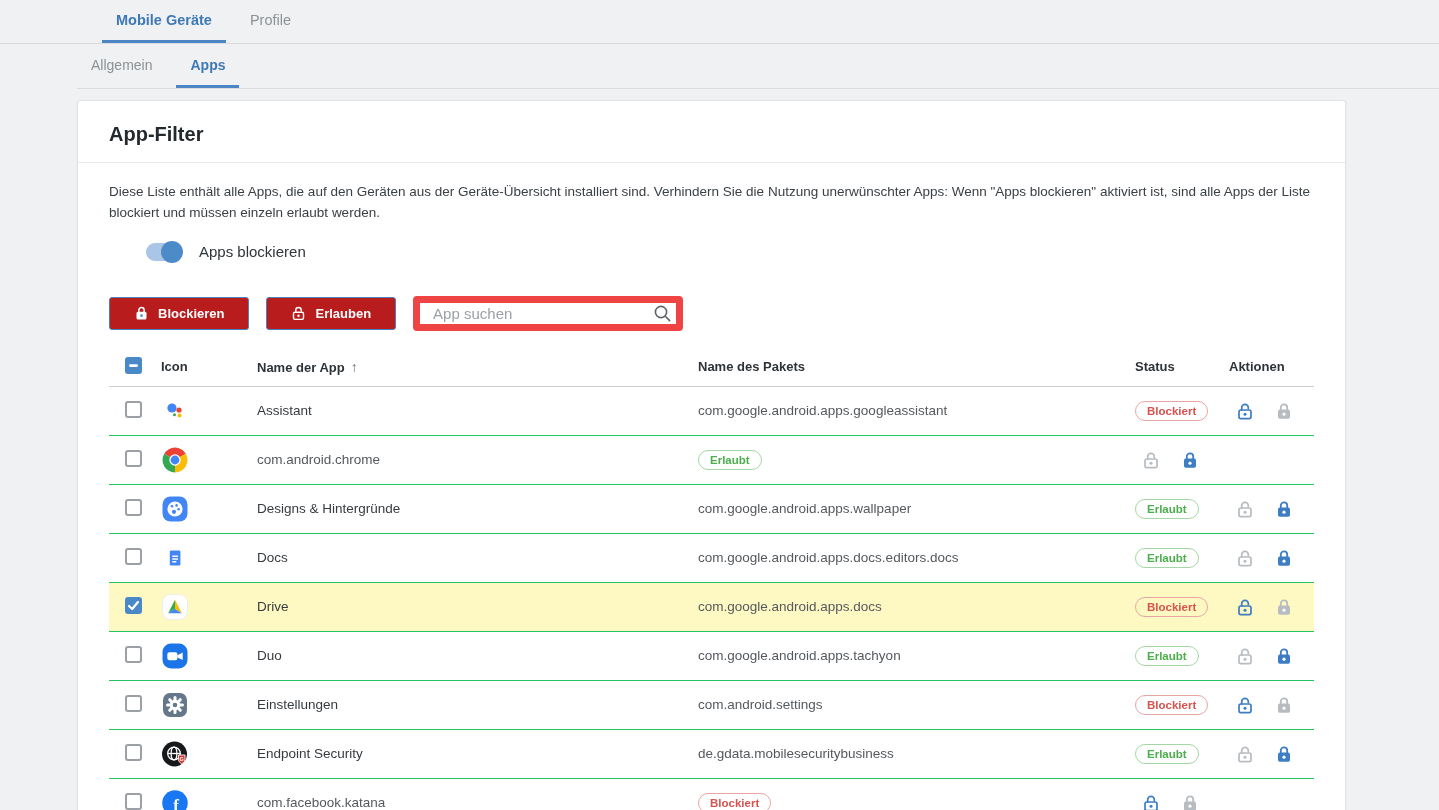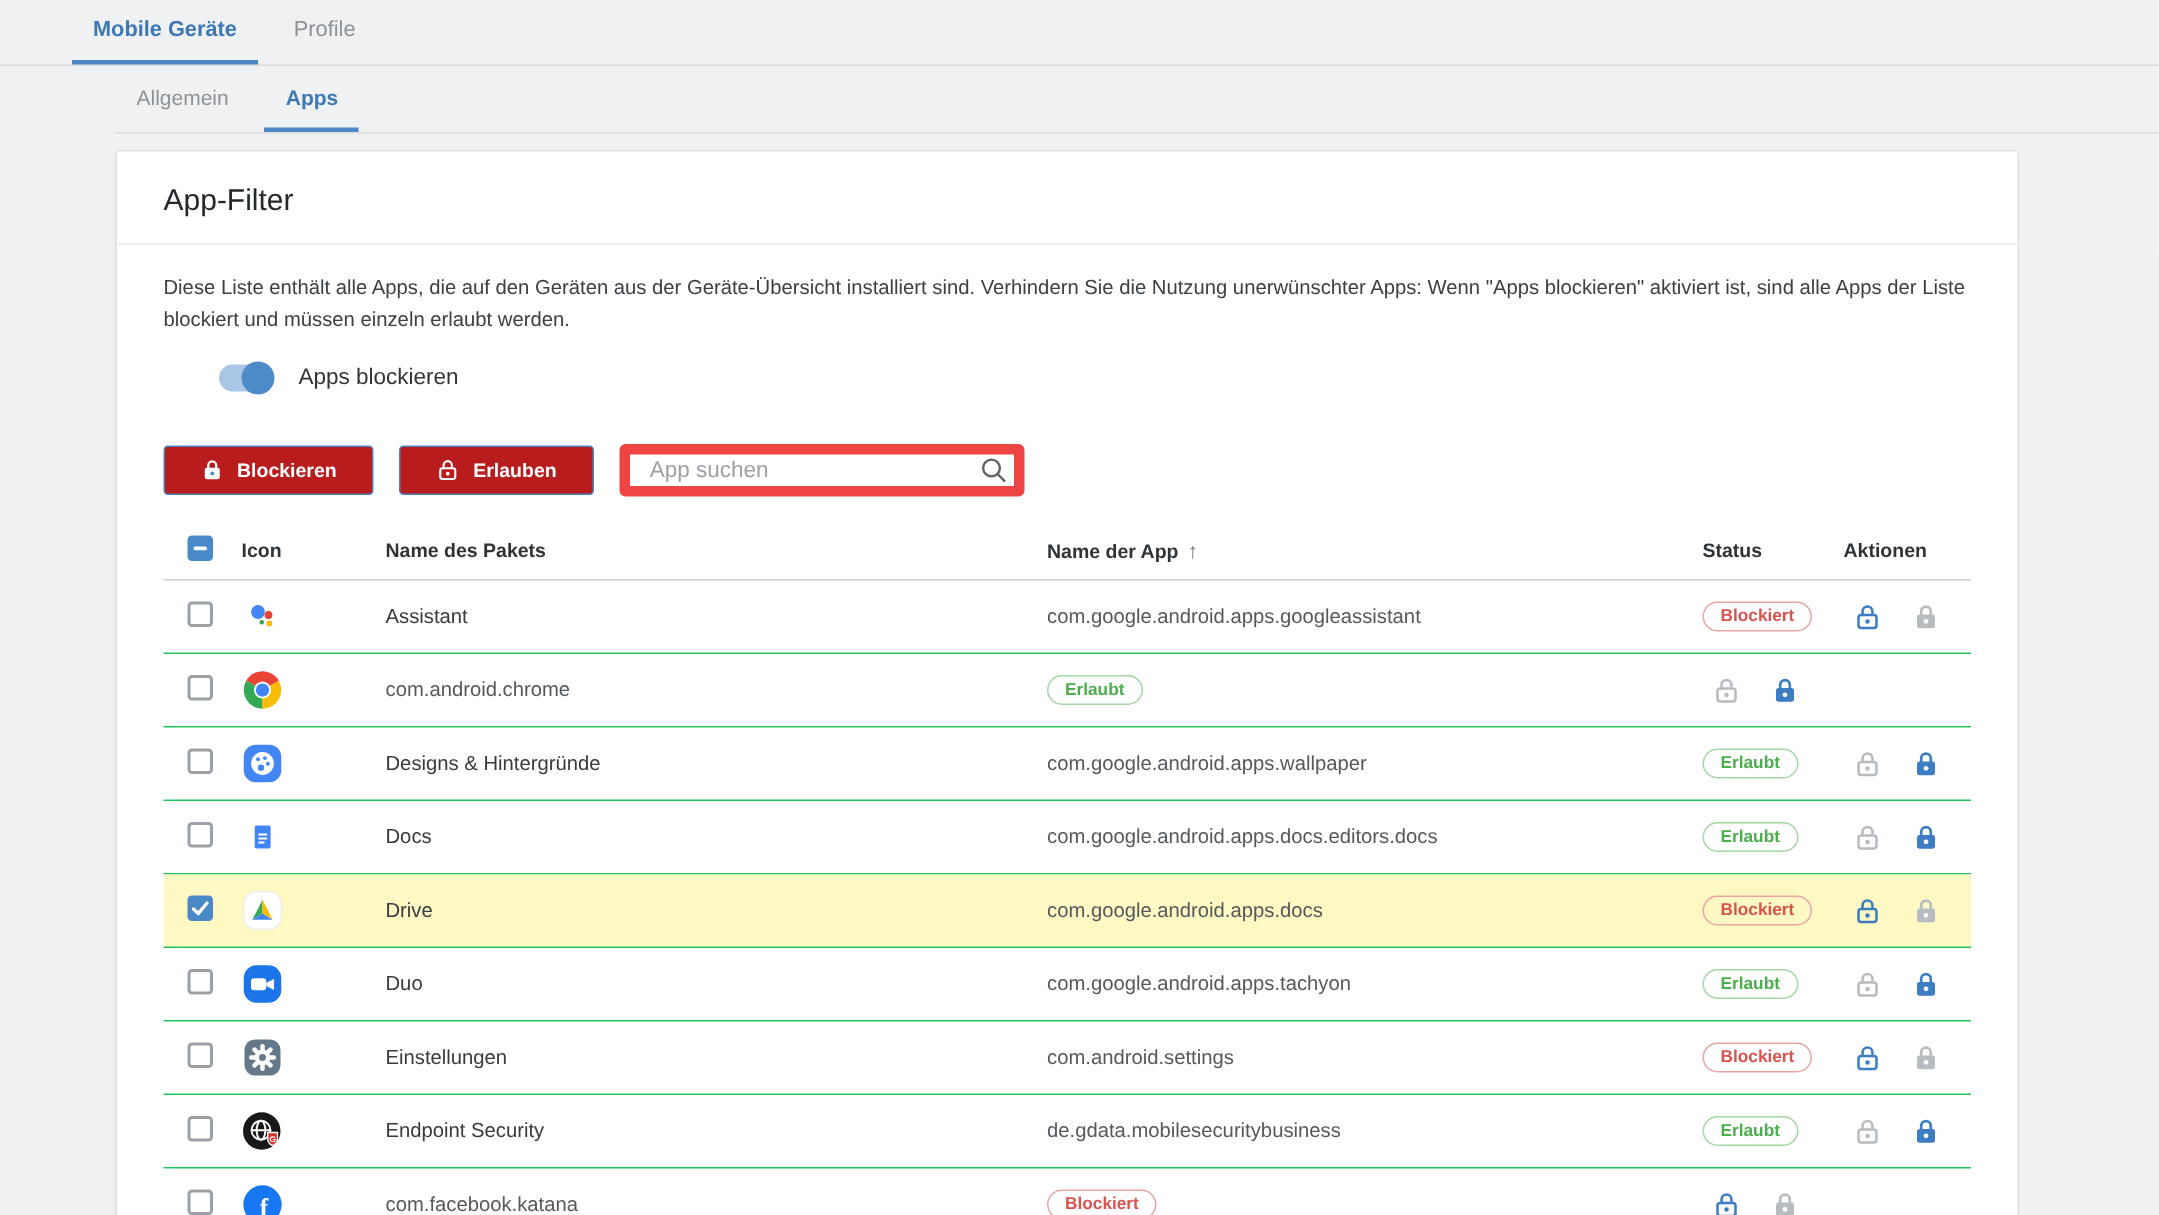--- a/index.html
+++ b/index.html
@@ -3,29 +3,29 @@
 <meta charset="utf-8">
 <style>
   * { margin:0; padding:0; box-sizing:border-box; }
   html,body { width:1439px; height:810px; overflow:hidden; }
   body {
     background:#eff1f2;
     font-family:"Liberation Sans", sans-serif;
     color:#33383d;
   }
   
-  .topbar { height:44px; border-bottom:1px solid #d9dbdd; display:flex; align-items:stretch; padding-left:48px; }
+  .topbar { height:44px; border-bottom:1px solid #d9dbdd; display:flex; align-items:stretch; padding-left:102px; }
   .tab { display:flex; align-items:center; padding:0 14px; margin-right:10px; font-size:14.5px; color:#8d9296; border-bottom:3px solid transparent; cursor:pointer; }
   .tab.active { color:#3e79b6; font-weight:700; border-bottom-color:#4c86c6; }
   .subbar { height:45px; margin-left:77px; border-bottom:1px solid #d9dbdd; display:flex; align-items:stretch; padding-left:0; }
   .subbar .tab { font-size:14px; }
   
   .card { margin:11px 16px 0 77px; width:1269px; height:760px; background:#fff; border:1px solid #e0e2e4; border-radius:3px; box-shadow:0 1px 2px rgba(0,0,0,.05); overflow:hidden; }
   .card-header { padding:22px 31px 16px; border-bottom:1px solid #e8eaec; }
-  .card-title { font-size:20px; font-weight:400; color:#24292d; }
+  .card-title { font-size:20px; font-weight:700; color:#24292d; }
   .card-body { padding:19px 31px; }
   .desc { font-size:13.5px; line-height:1.55; color:#3b4045; margin:0 0 19px; max-width:1205px; }
   
   .toggle-row { display:flex; align-items:flex-start; margin:0 0 35px;padding-left:37px; }
   .switch { position:relative; width:34px; height:18px; border-radius:9px; background:#a9c6e6; cursor:pointer; margin-right:19px; }
   .switch .knob { position:absolute; right:-3px; top:-2px; width:22px; height:22px; border-radius:50%; background:#4d8bc8; }
   .toggle-label { font-size:15px; color:#2f353a; }
   
   .controls { display:flex; align-items:center; margin-bottom:17px; }
   .btn { height:33px; background:#b91c1c; border:1px solid #4a83bc; border-radius:3px; color:#fff; font-weight:700; font-size:13px; font-family:inherit; display:inline-flex; align-items:center; gap:9px; padding:0 24px; margin-right:17px; cursor:pointer; }
@@ -115,22 +115,22 @@
               <line x1="12.3" y1="12.3" x2="16.6" y2="16.6" stroke="#5f6468" stroke-width="1.6" stroke-linecap="round"></line>
             </svg></span>
       </div>
     </div>
 
     <div class="thead">
       <div><span class="cb indeterminate"><svg viewBox="0 0 17 17">
               <rect x="4" y="7.3" width="9" height="2.6" rx="1.3" fill="#fff"></rect>
             </svg></span></div>
       <div>Icon</div>
+      <div><span>Name der App</span><span class="sort-arrow">↑</span></div>
       <div>Name des Pakets</div>
-      <div><span>Name der App</span><span class="sort-arrow">↑</span></div>
       <div>Status</div>
       <div>Aktionen</div>
     </div>
     <div>
         <div class="trow">
     <div><span class="cb"></span></div>
     <div>
             <span class="appicon">
               <svg width="28" height="28" viewBox="0 0 28 28">
                 <circle cx="14" cy="14" r="13" fill="#fff"></circle>

